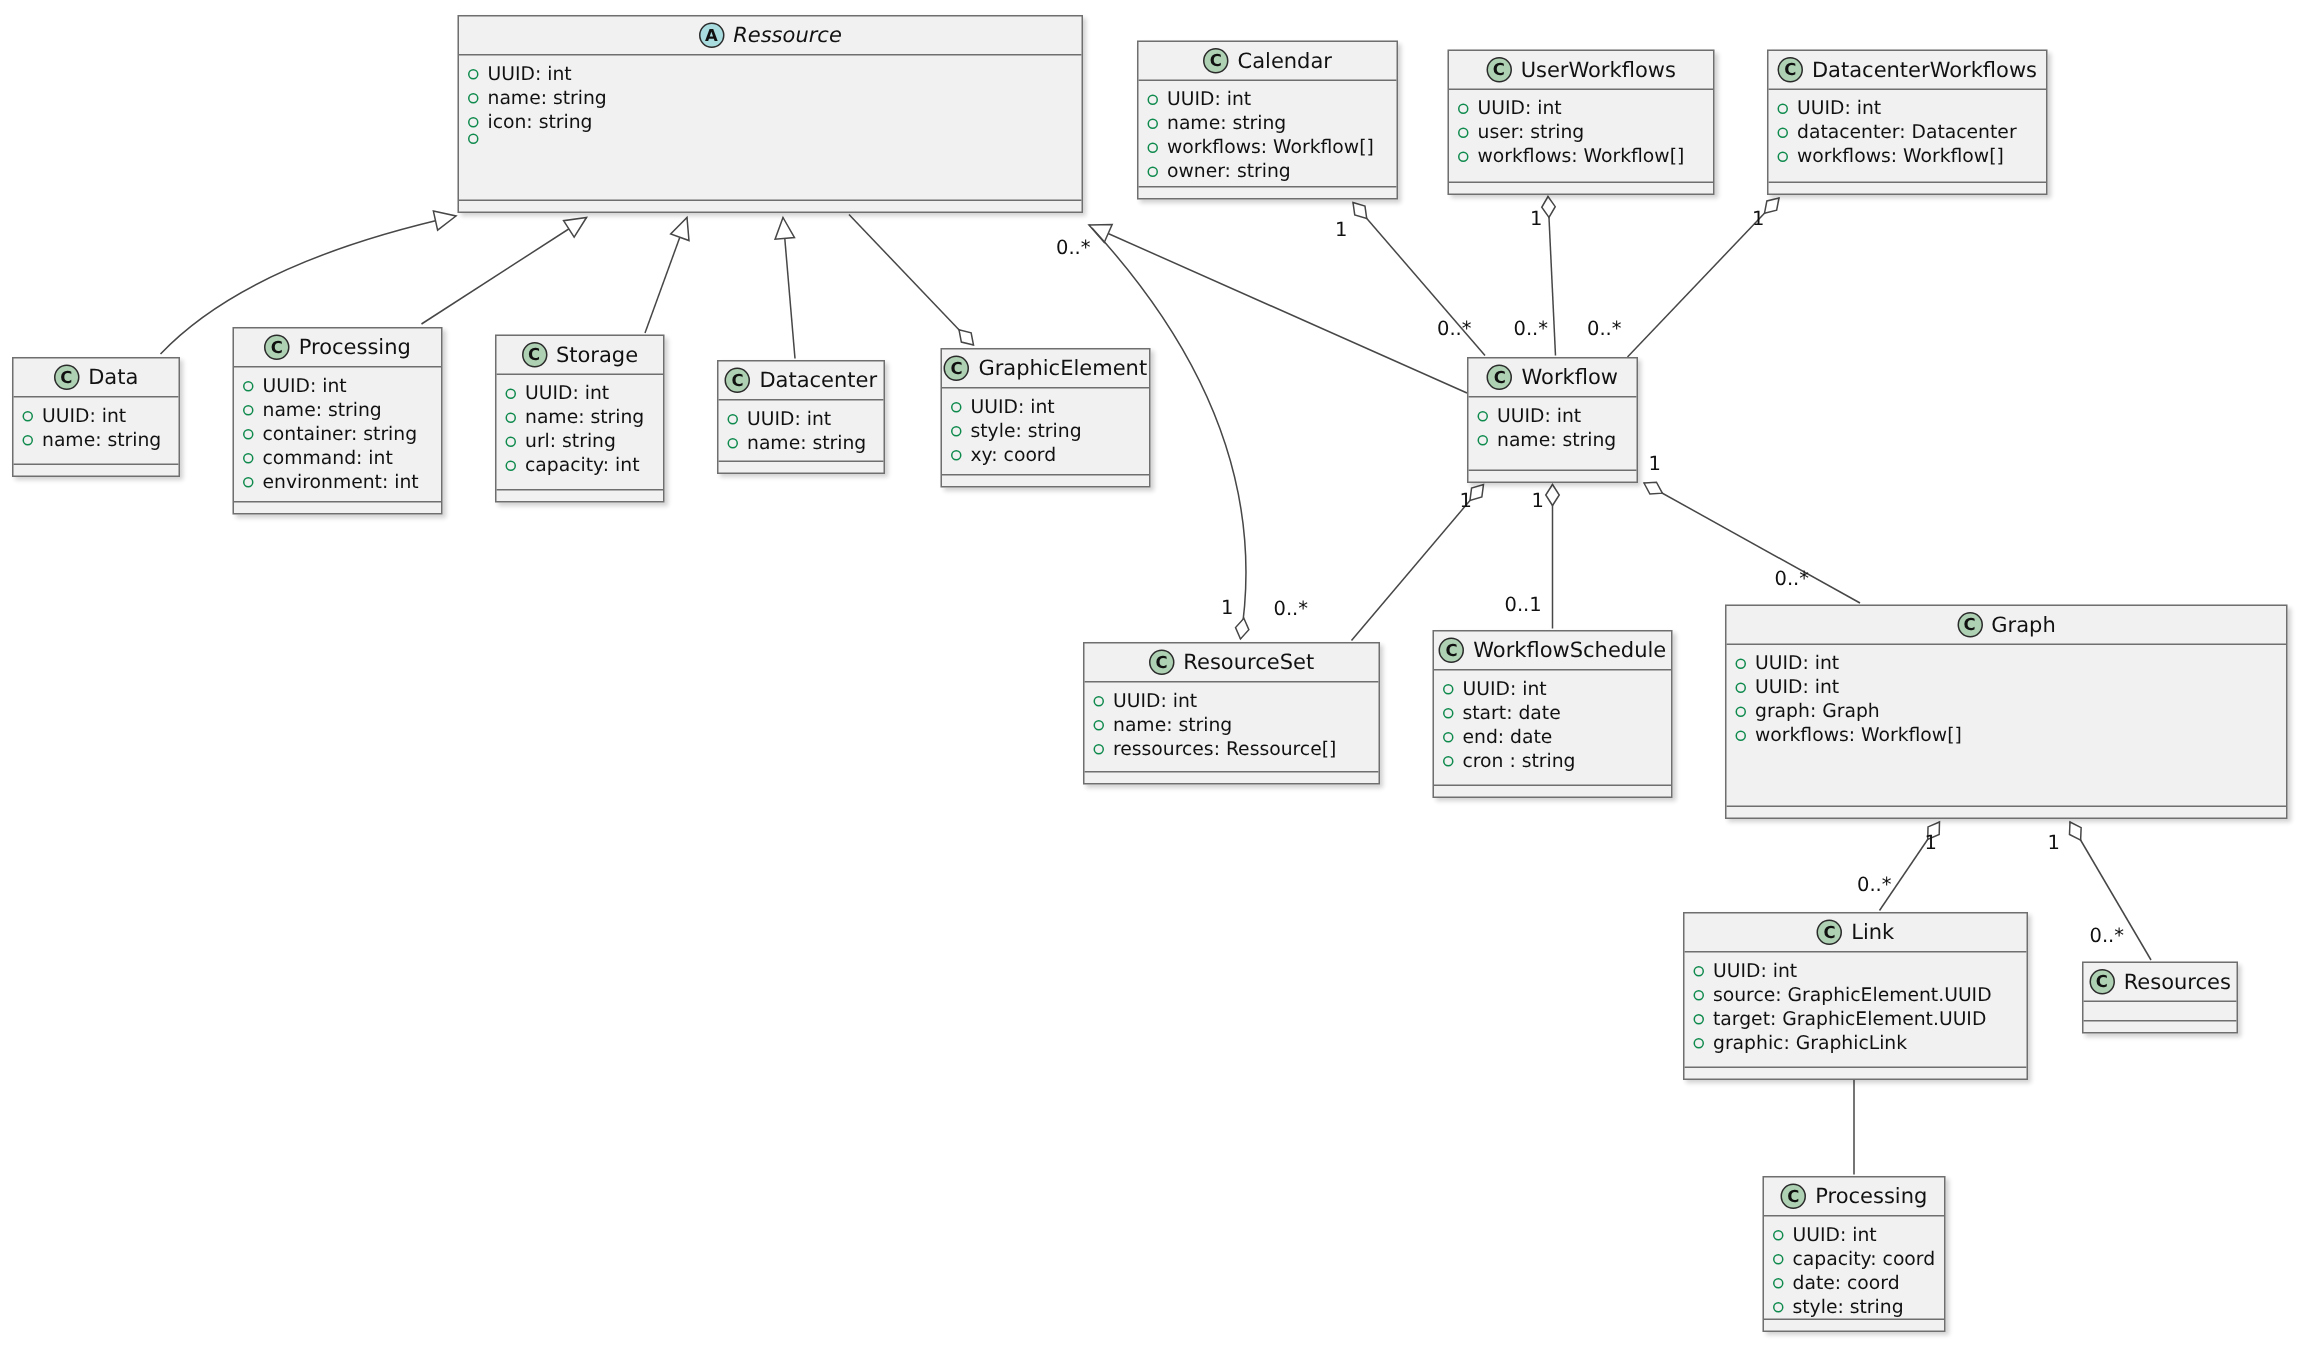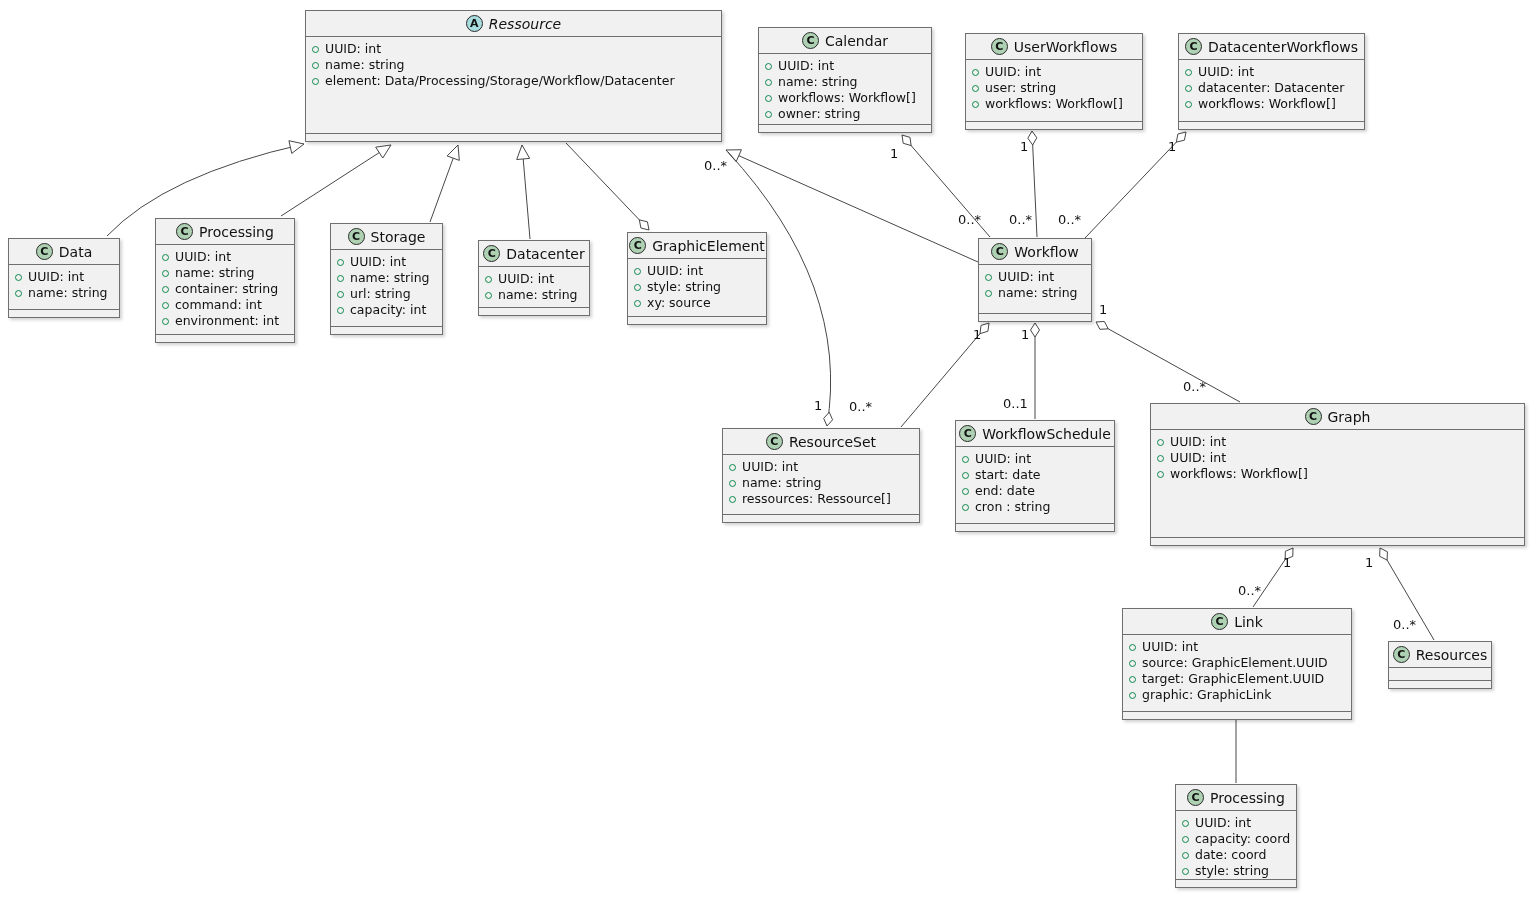--- a/index.html
+++ b/index.html
@@ -70,21 +70,24 @@
         <div class="uml-attr">
           <span class="dot"></span>
           <span>UUID: int</span>
         </div>
         <div class="uml-attr">
           <span class="dot"></span>
           <span>name: string</span>
         </div>
         <div class="uml-attr">
           <span class="dot"></span>
-          <span>element: Data/Processing/Storage/Workflow/Datacenter</span>
+          <span>icon: string</span>
+        </div>
+        <div class="uml-attr">
+          <span class="dot"></span>
         </div>
       </div>
       <div class="uml-methods"></div>
     </div>
     <div class="uml-class class" style="left: 758px; top: 27px; width: 174px; height: 106px;">
       <div class="uml-header">
         <span class="badge b-class">C</span>
         <span class="uml-name">Calendar</span>
       </div>
       <div class="uml-attrs">
@@ -246,21 +249,21 @@
         <div class="uml-attr">
           <span class="dot"></span>
           <span>UUID: int</span>
         </div>
         <div class="uml-attr">
           <span class="dot"></span>
           <span>style: string</span>
         </div>
         <div class="uml-attr">
           <span class="dot"></span>
-          <span>xy: source</span>
+          <span>xy: coord</span>
         </div>
       </div>
       <div class="uml-methods"></div>
     </div>
     <div class="uml-class class" style="left: 978px; top: 238px; width: 114px; height: 84px;">
       <div class="uml-header">
         <span class="badge b-class">C</span>
         <span class="uml-name">Workflow</span>
       </div>
       <div class="uml-attrs">
@@ -327,20 +330,24 @@
         <span class="uml-name">Graph</span>
       </div>
       <div class="uml-attrs">
         <div class="uml-attr">
           <span class="dot"></span>
           <span>UUID: int</span>
         </div>
         <div class="uml-attr">
           <span class="dot"></span>
           <span>UUID: int</span>
+        </div>
+        <div class="uml-attr">
+          <span class="dot"></span>
+          <span>graph: Graph</span>
         </div>
         <div class="uml-attr">
           <span class="dot"></span>
           <span>workflows: Workflow[]</span>
         </div>
       </div>
       <div class="uml-methods"></div>
     </div>
     <div class="uml-class class" style="left: 1122px; top: 608px; width: 230px; height: 112px;">
       <div class="uml-header">

